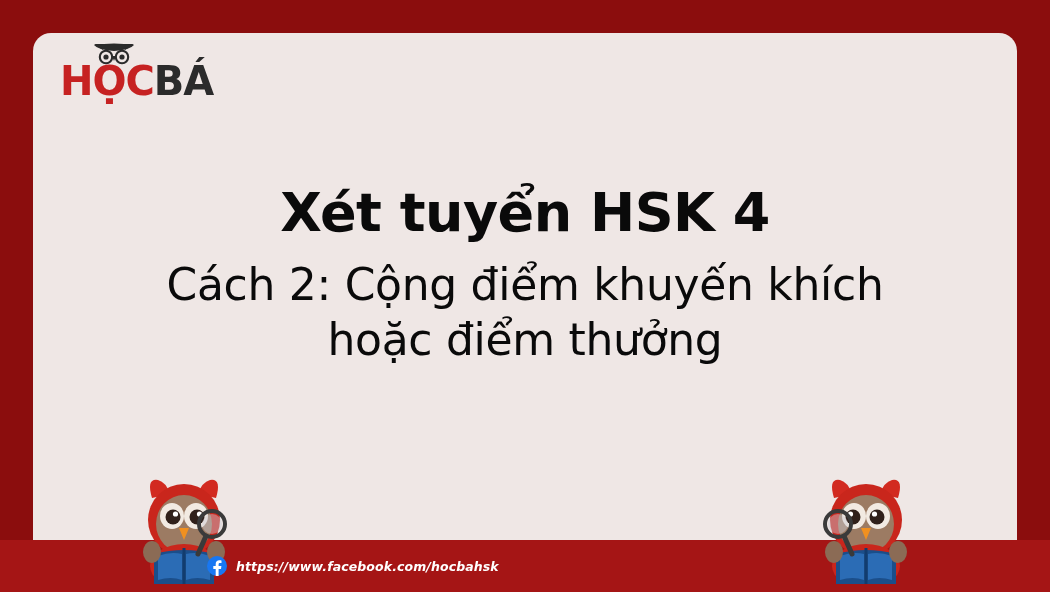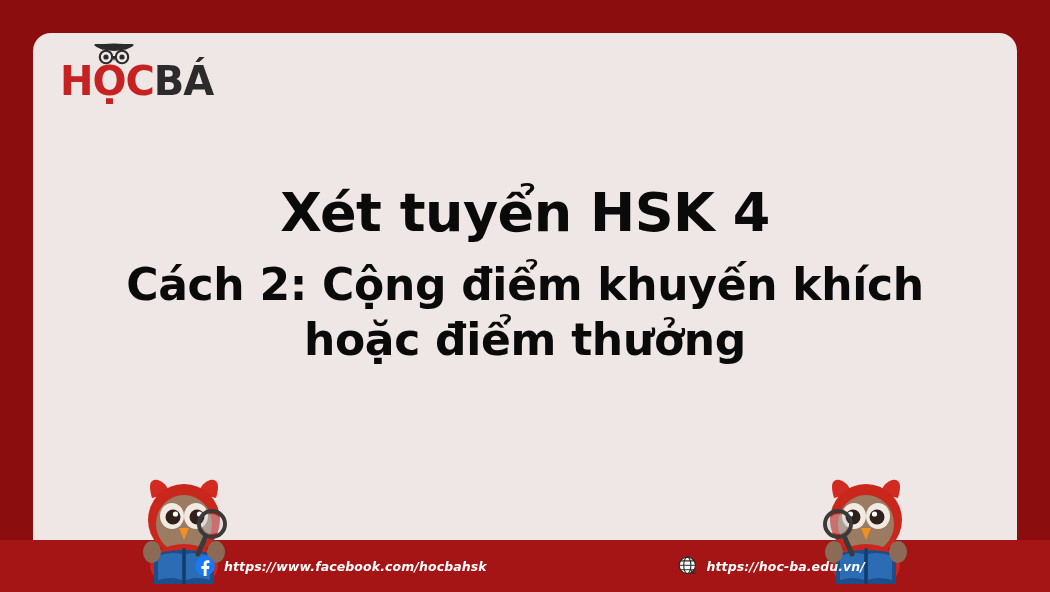--- a/index.html
+++ b/index.html
@@ -59,41 +59,41 @@
     font-size:54px;
     font-weight:bold;
     color:#0A0A0A;
     line-height:1.12;
     letter-spacing:-0.5px;
     font-family:"DejaVu Sans", sans-serif;
   }
   .subtitle {
     margin-top:14px;
     font-size:44px;
-    font-weight:bold;
+    font-weight:normal;
     color:#0A0A0A;
     line-height:1.25;
     letter-spacing:-0.3px;
     font-family:"DejaVu Sans", sans-serif;
     max-width:800px;
     margin-left:auto;
     margin-right:auto;
   }
 
   
   .footer-band {
     position:absolute;
     left:0; right:0; bottom:0;
     height:52px;
     background:#A51515;
     z-index:5;
   }
   .footer-inner {
     position:absolute;
-    left:0; right:0; bottom:0;
+    left:12px; right:0; bottom:0;
     height:52px;
     display:flex;
     align-items:center;
     justify-content:space-between;
     padding:0 185px 0 195px;
     z-index:7;
   }
   .contact {
     display:flex;
     align-items:center;
@@ -202,27 +202,17 @@
   <div class="footer-inner">
 
     <div class="contact">
       <svg class="ico" viewBox="0 0 20 20">
         <circle cx="10" cy="10" r="10" fill="#1877F2"></circle>
         <path d="M11.6 20v-7.1h2.4l0.4-2.8h-2.8V8.3c0-0.8 0.2-1.4 1.4-1.4h1.5V4.4C14.2 4.3 13.3 4.2 12.3 4.2c-2.1 0-3.6 1.3-3.6 3.7v2.2H6.3v2.8h2.4V20z" fill="#FFFFFF"></path>
       </svg>
       <span class="contact-text">https://www.facebook.com/hocbahsk</span>
     </div>
 
-    <div class="contact">
-      <svg class="ico" viewBox="0 0 20 20">
-        <circle cx="9.3" cy="9.3" r="8.2" fill="#FFFFFF"></circle>
-        <circle cx="9.3" cy="9.3" r="8.2" fill="none" stroke="#2A2A2A" stroke-width="1.2"></circle>
-        <ellipse cx="9.3" cy="9.3" rx="3.6" ry="8.2" fill="none" stroke="#2A2A2A" stroke-width="1.1"></ellipse>
-        <path d="M1.1 9.3H17.5M2.6 4.9h13.4M2.6 13.7h13.4" stroke="#2A2A2A" stroke-width="1.1"></path>
-        <path d="M11.6 12.4 L17.6 17.4 L14.6 18.2 Z" fill="#2A2A2A"></path>
-      </svg>
-      <span class="contact-text">https://hoc-ba.edu.vn/</span>
-    </div>
 
 
   </div>
 
 </div>
 
 </body></html>

